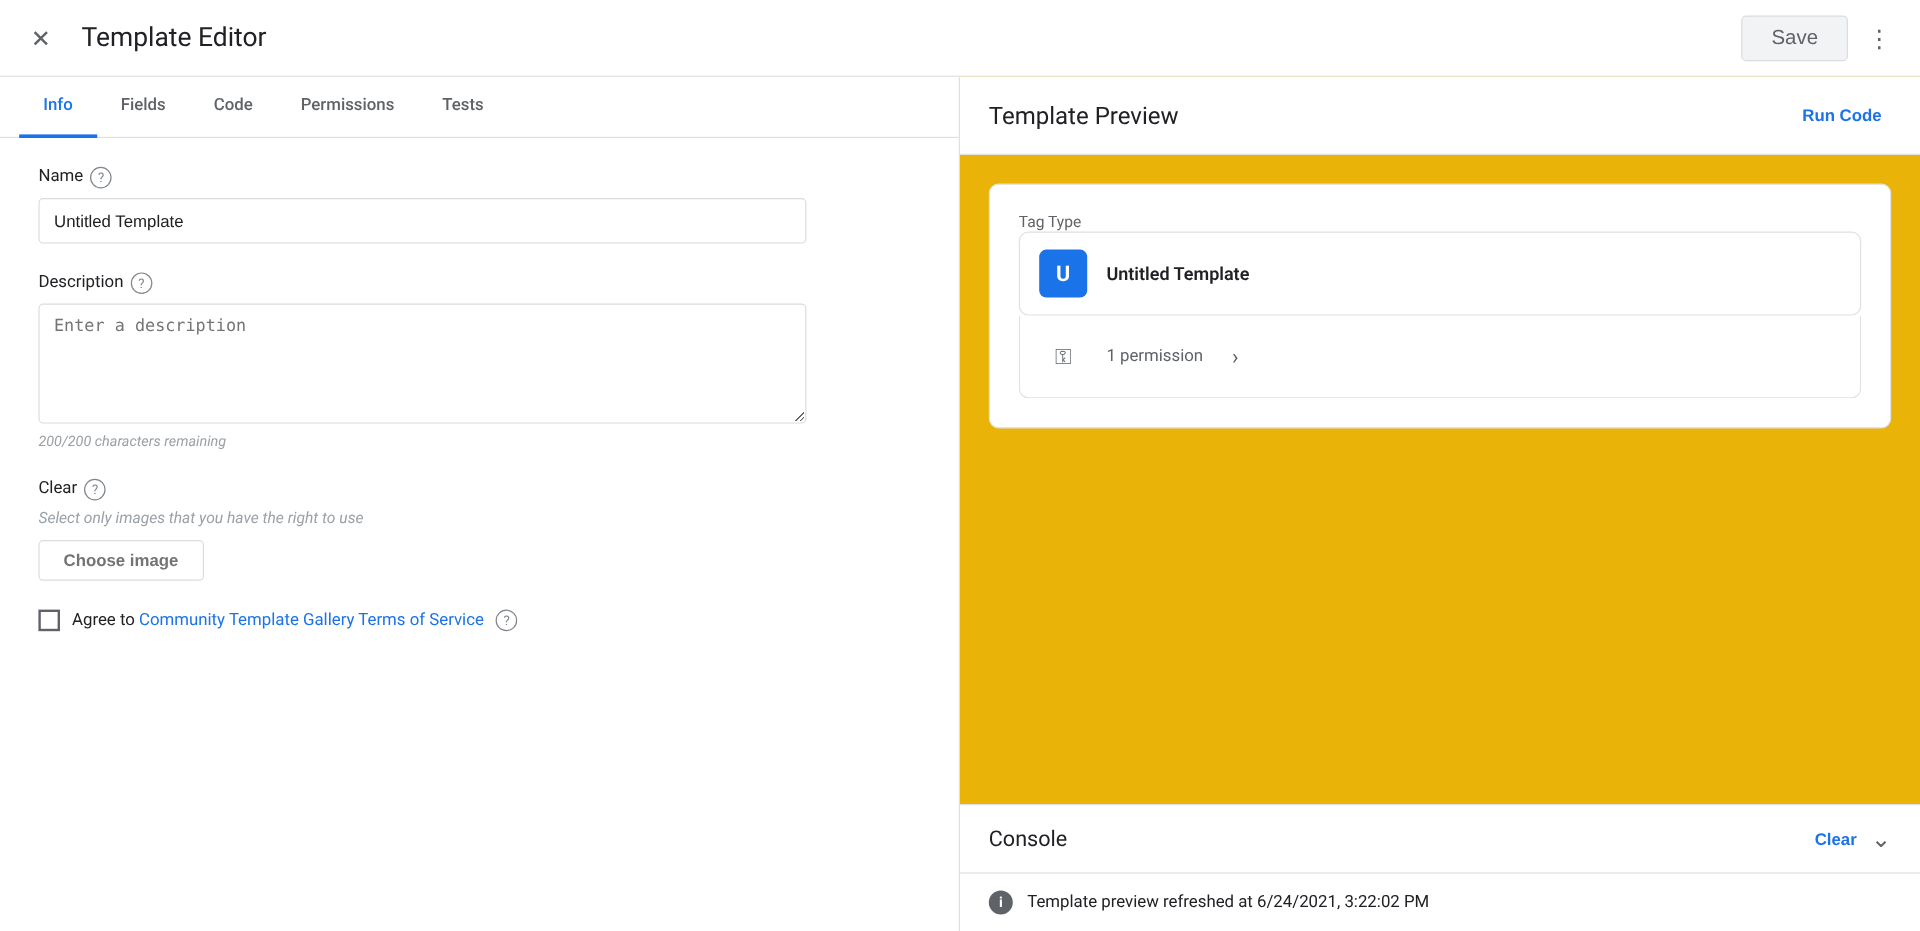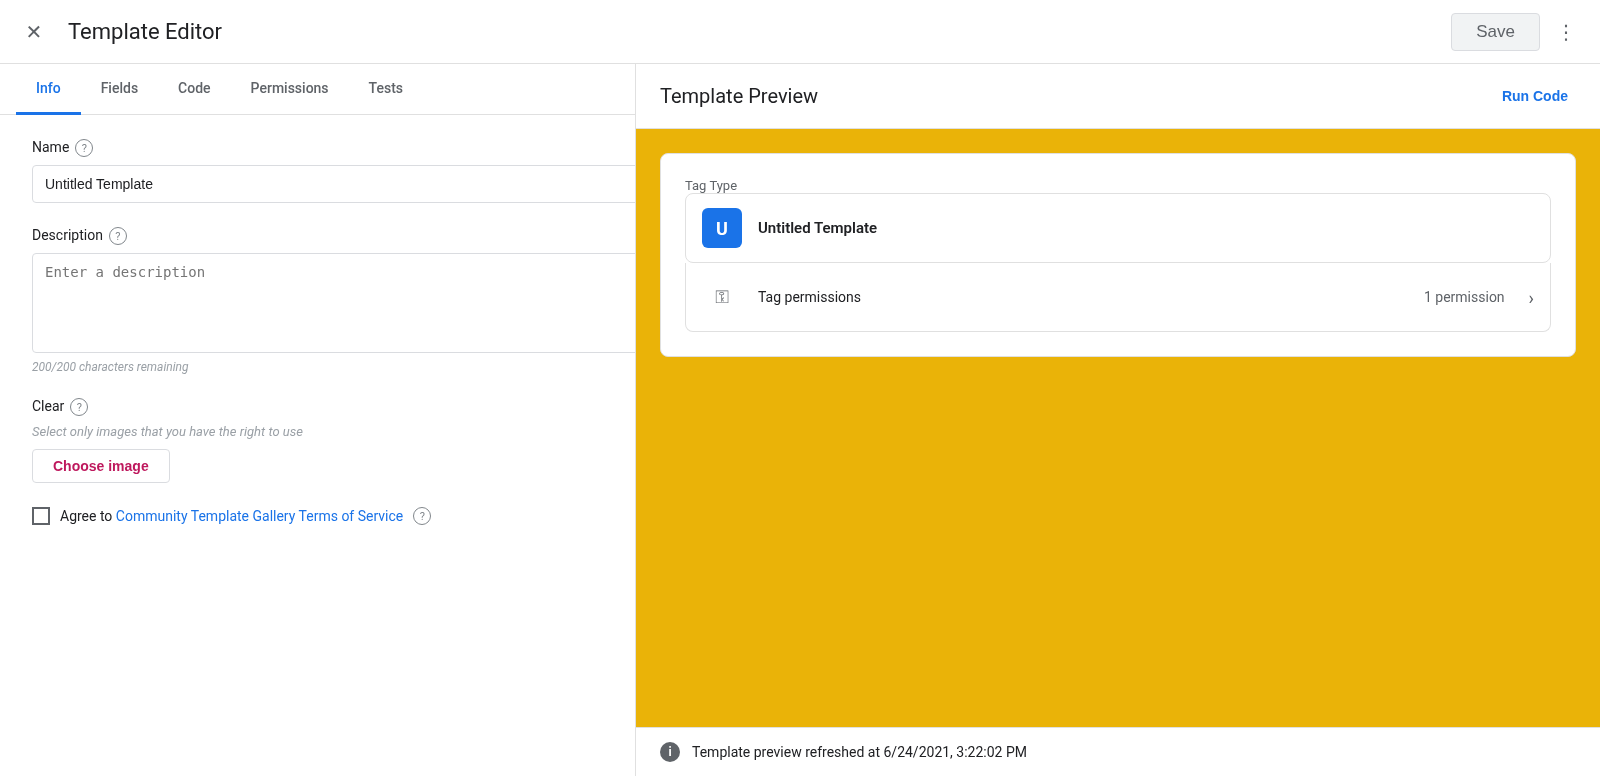--- a/index.html
+++ b/index.html
@@ -61,21 +61,21 @@
     }
 
     
     .main-layout {
       display: flex;
       height: calc(100vh - 64px);
     }
 
     
     .left-panel {
-      width: 636px;
+      width: 800px;
       border-right: 1px solid #e0e0e0;
       display: flex;
       flex-direction: column;
       overflow-y: auto;
     }
 
     
     .tabs {
       display: flex;
       border-bottom: 1px solid #e0e0e0;
@@ -159,21 +159,21 @@
       color: #9aa0a6;
       font-style: italic;
       margin-bottom: 10px;
     }
 
     .choose-image-button {
       padding: 8px 20px;
       border: 1px solid #dadce0;
       border-radius: 4px;
       background: #fff;
-      color: #be185d;
+      color: #737373;
       font-size: 14px;
       font-weight: 600;
       cursor: pointer;
     }
 
     .tos-section {
       display: flex;
       align-items: center;
       gap: 10px;
       margin-top: 24px;
@@ -478,28 +478,34 @@
 
         <div class="tag-type-item">
           <div class="tag-icon">U</div>
           <div class="tag-info">
             <div class="tag-name">Untitled Template</div>
           </div>
         </div>
 
         <div class="tag-permissions-row">
           <div class="key-icon">⚿</div>
-          <span class="permissions-label">Tag permissions</span>
           <span class="permissions-count">1 permission</span>
           <span class="chevron-right">›</span>
         </div>
       </div>
     </div>
 
     <div class="console-section">
+      <div class="console-header">
+        <span class="console-title">Console</span>
+        <div class="console-actions">
+          <button class="clear-btn">Clear</button>
+          <span class="expand-btn">⌄</span>
+        </div>
+      </div>
       <div class="console-log">
         <div class="console-info-icon">i</div>
         <span class="console-message">Template preview refreshed at 6/24/2021, 3:22:02 PM</span>
       </div>
     </div>
 
   </div>
 </div>
 
 </body></html>

